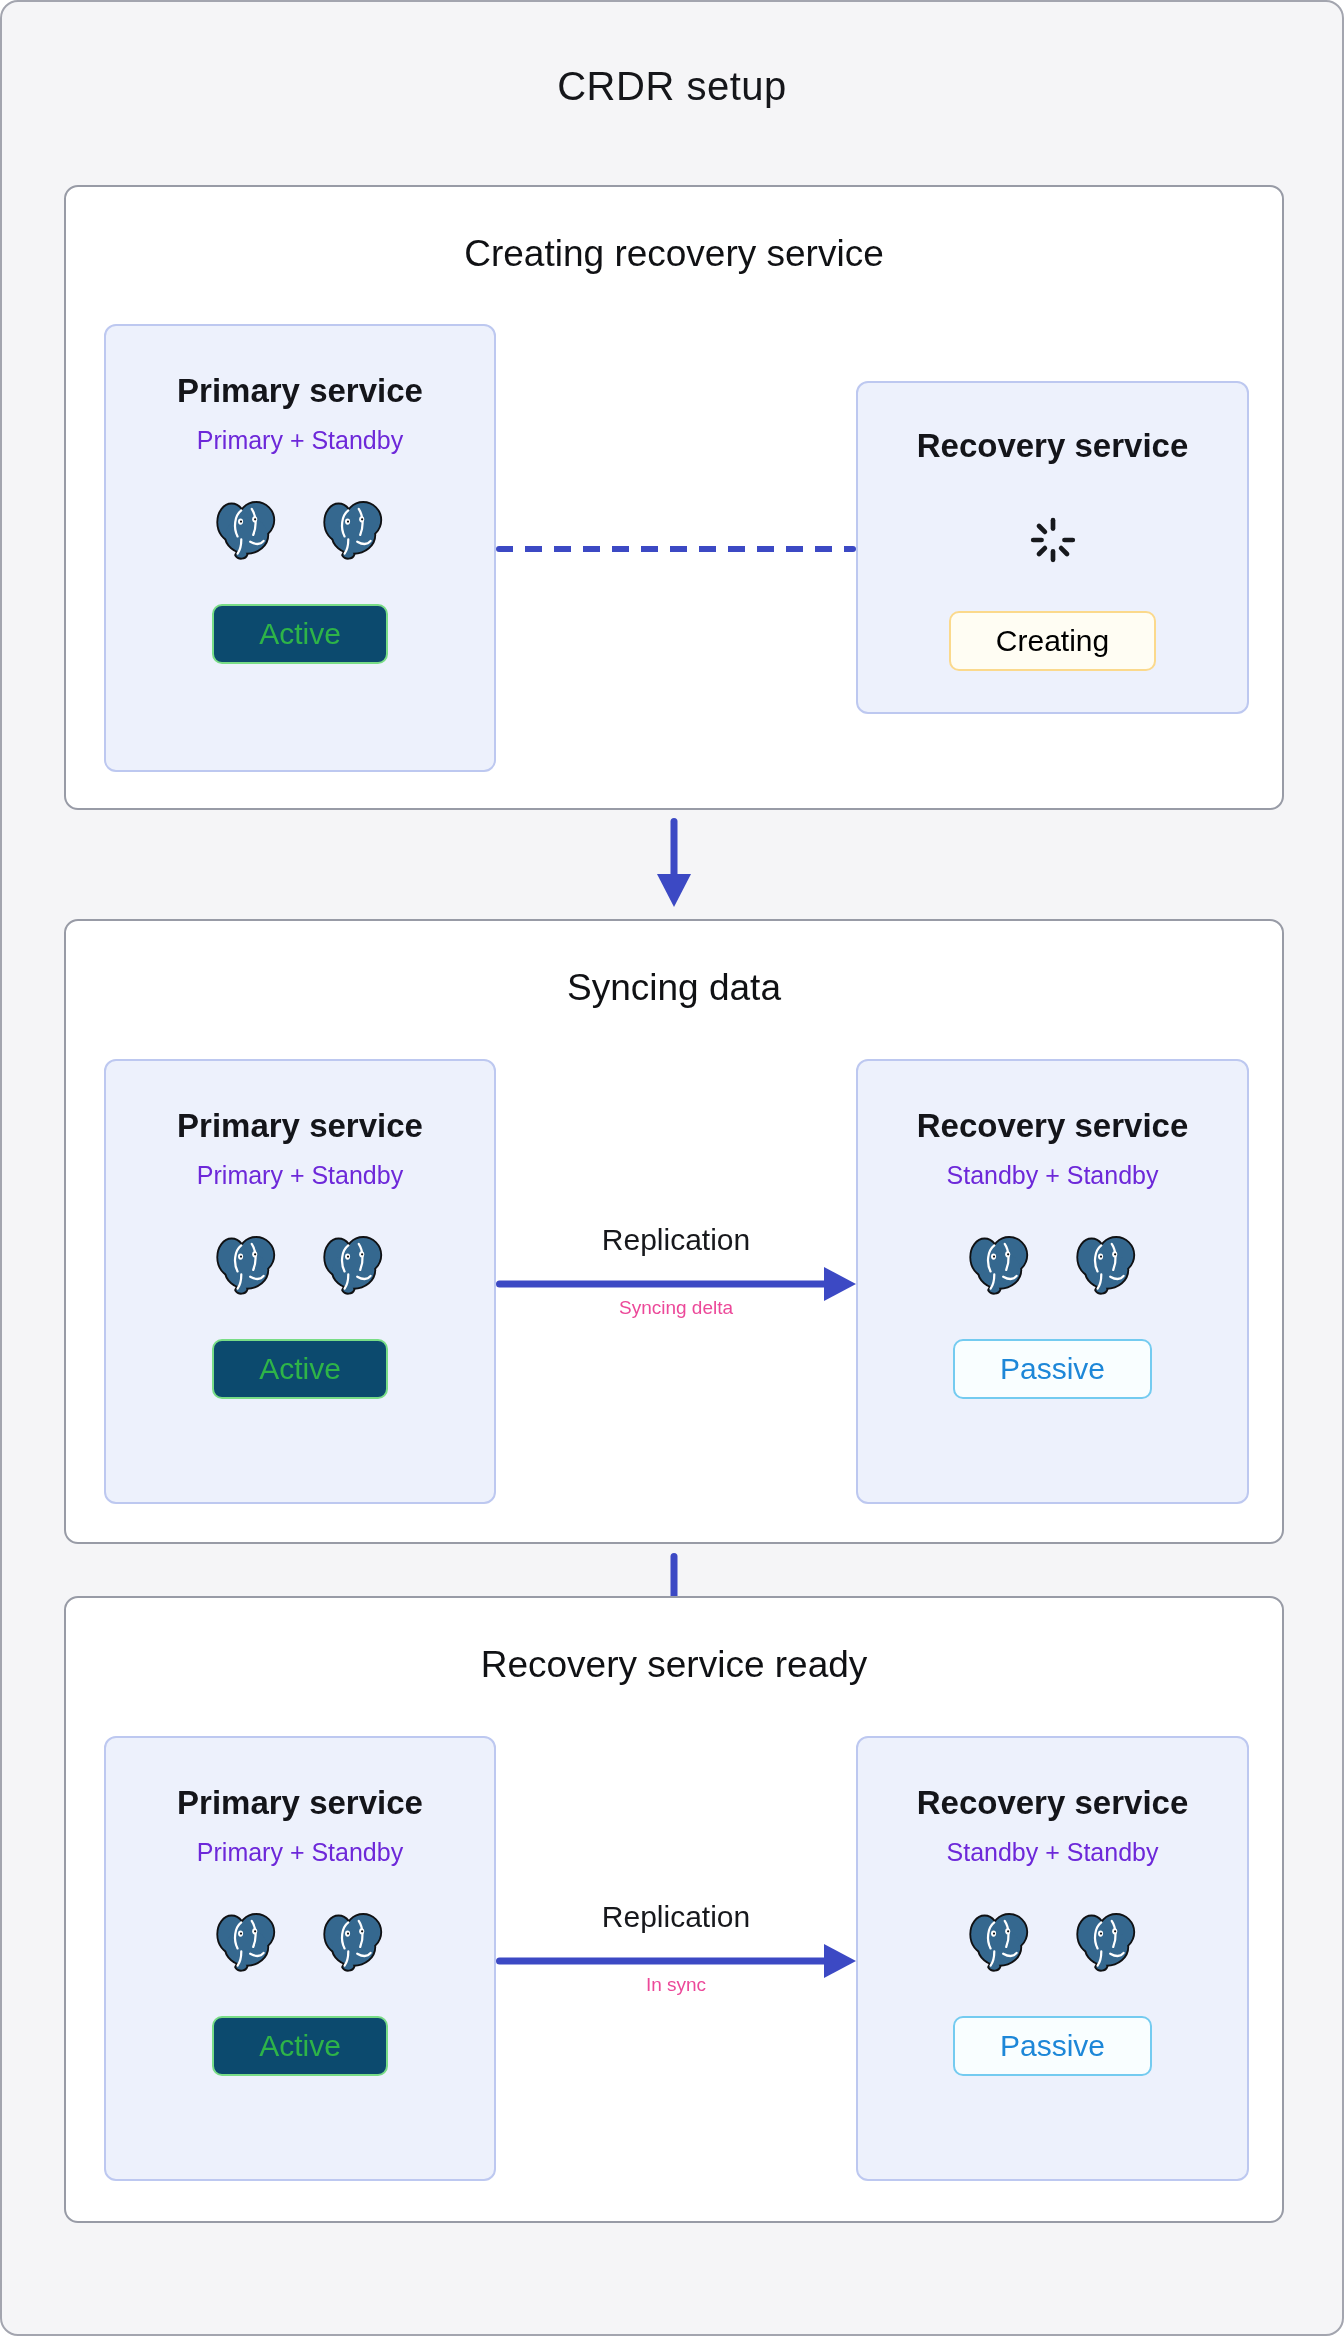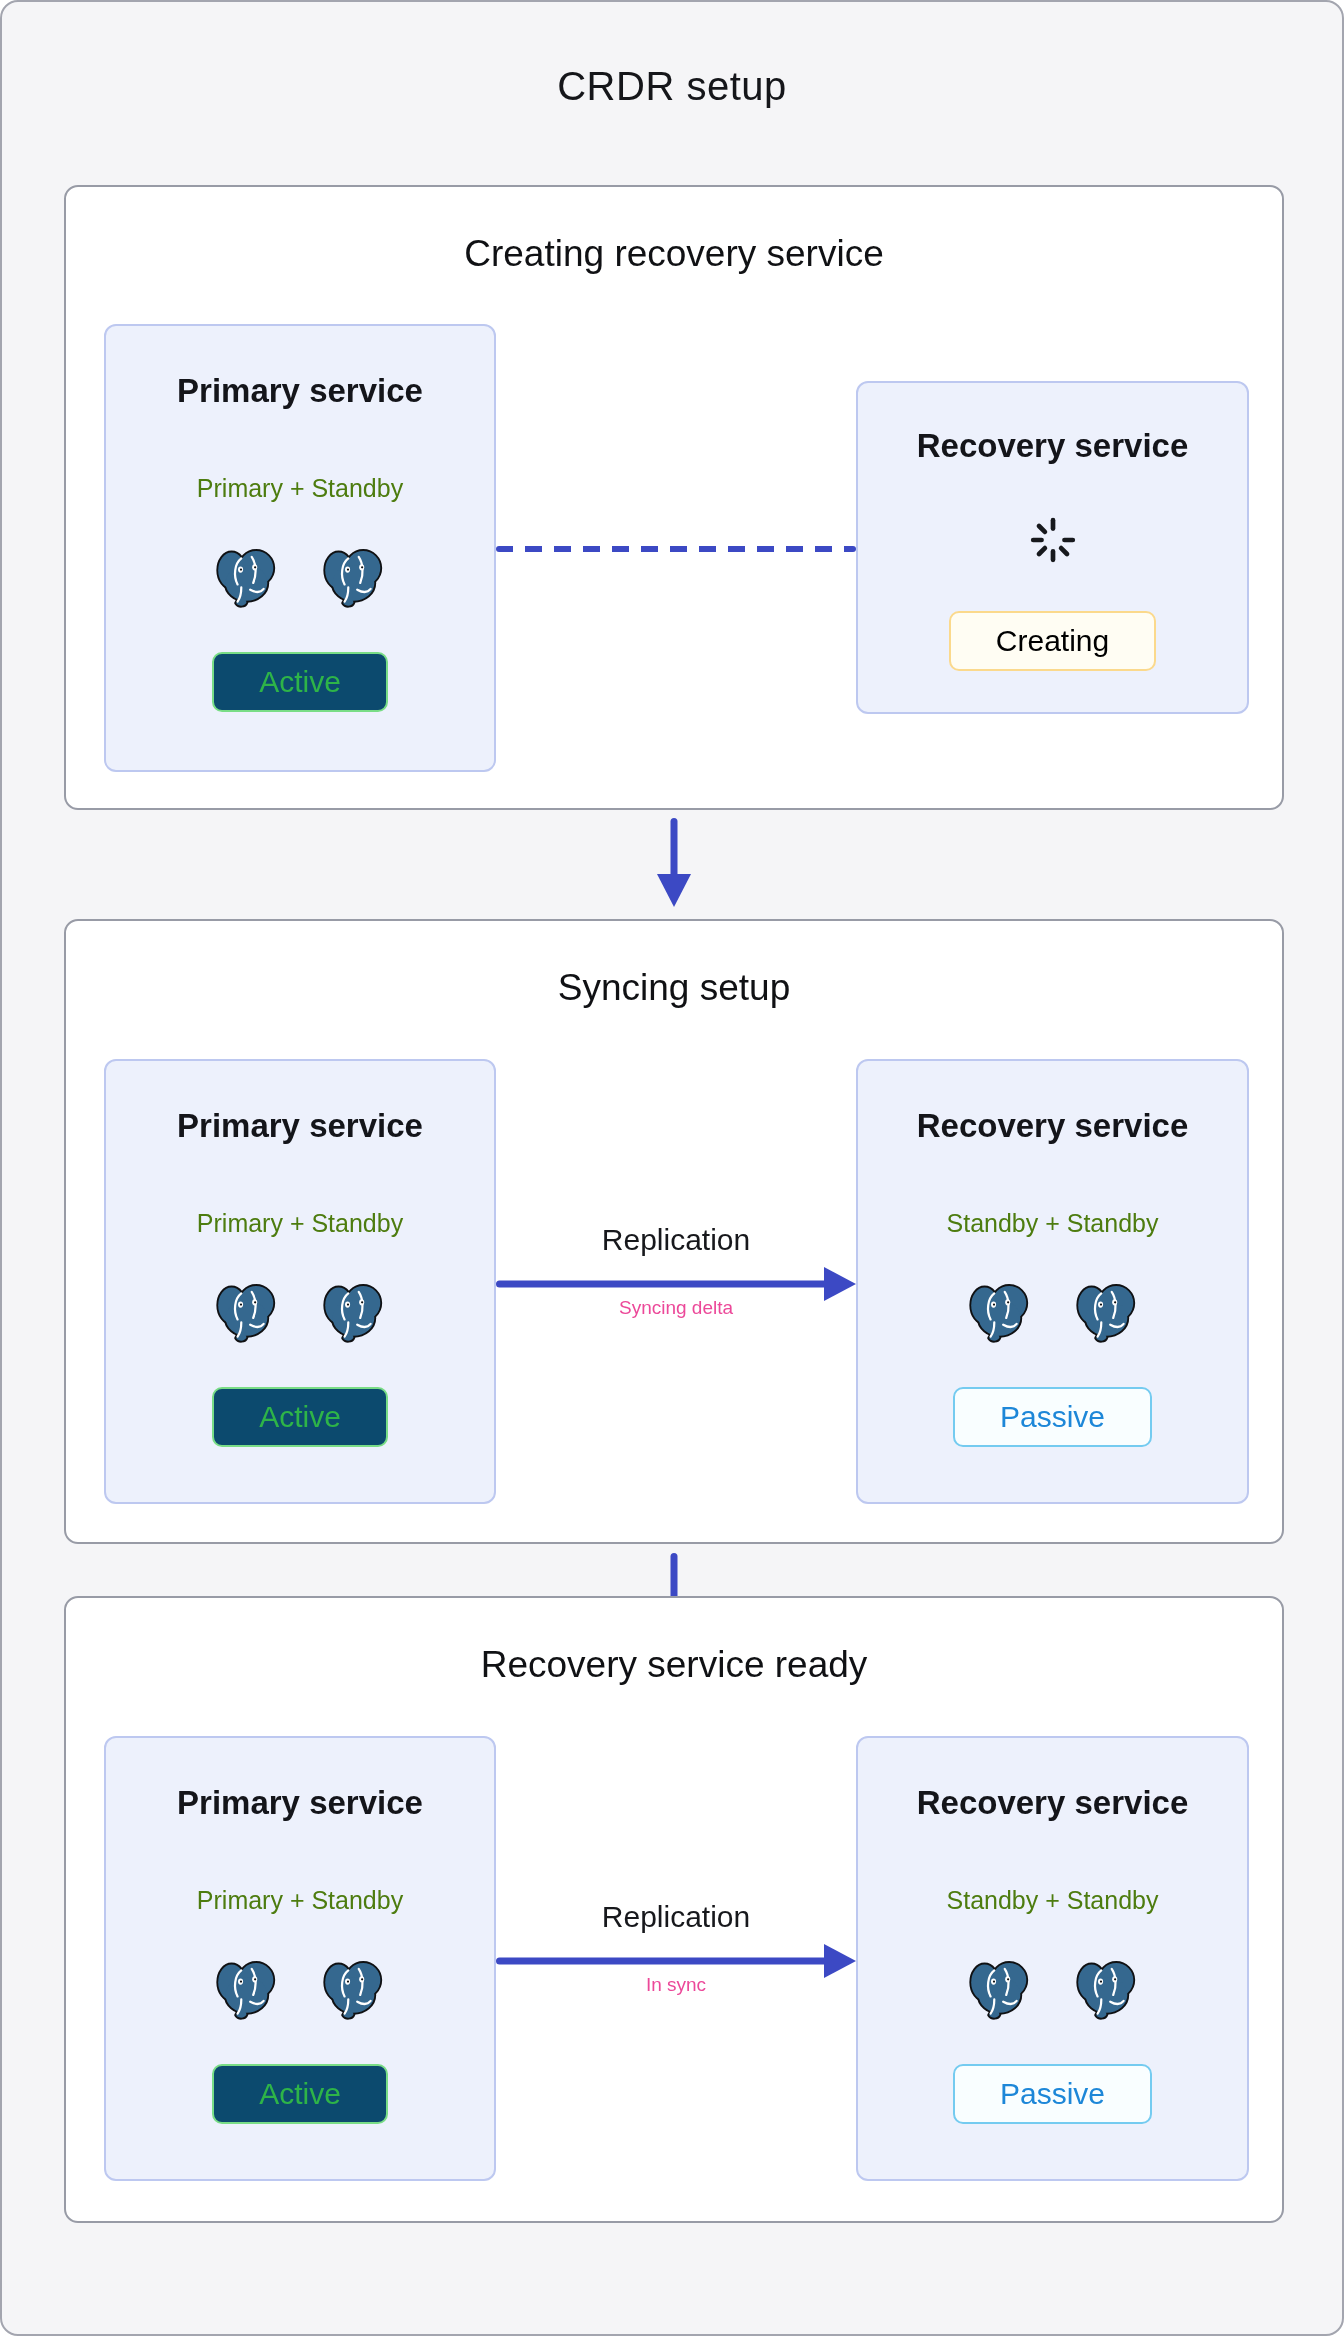--- a/index.html
+++ b/index.html
@@ -42,21 +42,21 @@
     display:flex; flex-direction:column; align-items:center;
   }
   .card.primary  { left:38px;  top:137px; width:392px; height:448px; }
   .card.recovery { left:790px; width:393px; }
   .s1 .card.recovery { top:194px; height:333px; }
   .s2 .card.primary, .s3 .card.primary  { top:138px; height:445px; }
   .s2 .card.recovery, .s3 .card.recovery { top:138px; height:445px; }
 
   .card-title   { margin-top:46px; font-size:33px; font-weight:700; color:#14151a; }
   .s1 .card.recovery .card-title { margin-top:44px; }
-  .card-subtitle{ margin-top:64px; font-size:25px; color:#4d7c0f; }
+  .card-subtitle{ margin-top:16px; font-size:25px; color:#6d28d9; }
   .icons-row    { margin-top:44px; display:flex; gap:40px; }
   .icons-row svg { width:67px; height:63px; display:block; }
 
   .badge {
     margin-top:42px;
     font-size:30px; line-height:1;
     padding:13px 45px;
     border-radius:10px;
     border:2px solid;
     background:#fff;
@@ -173,21 +173,21 @@
       </div>
       <div class="badge badge-creating">Creating</div>
     </div>
   </div>
 
   <svg class="down-arrow da1" viewBox="0 0 36 90">
       <use href="#arrow-down-shape"></use>
     </svg>
 
   <div class="stage s2">
-    <div class="stage-title">Syncing setup</div>
+    <div class="stage-title">Syncing data</div>
 
     <div class="card primary">
       <div class="card-title">Primary service</div>
       <div class="card-subtitle">Primary + Standby</div>
       <div class="icons-row">
         <svg viewBox="0 0 90 84">
             <use href="#pg-elephant"></use>
           </svg>
         <svg viewBox="0 0 90 84">
             <use href="#pg-elephant"></use>

